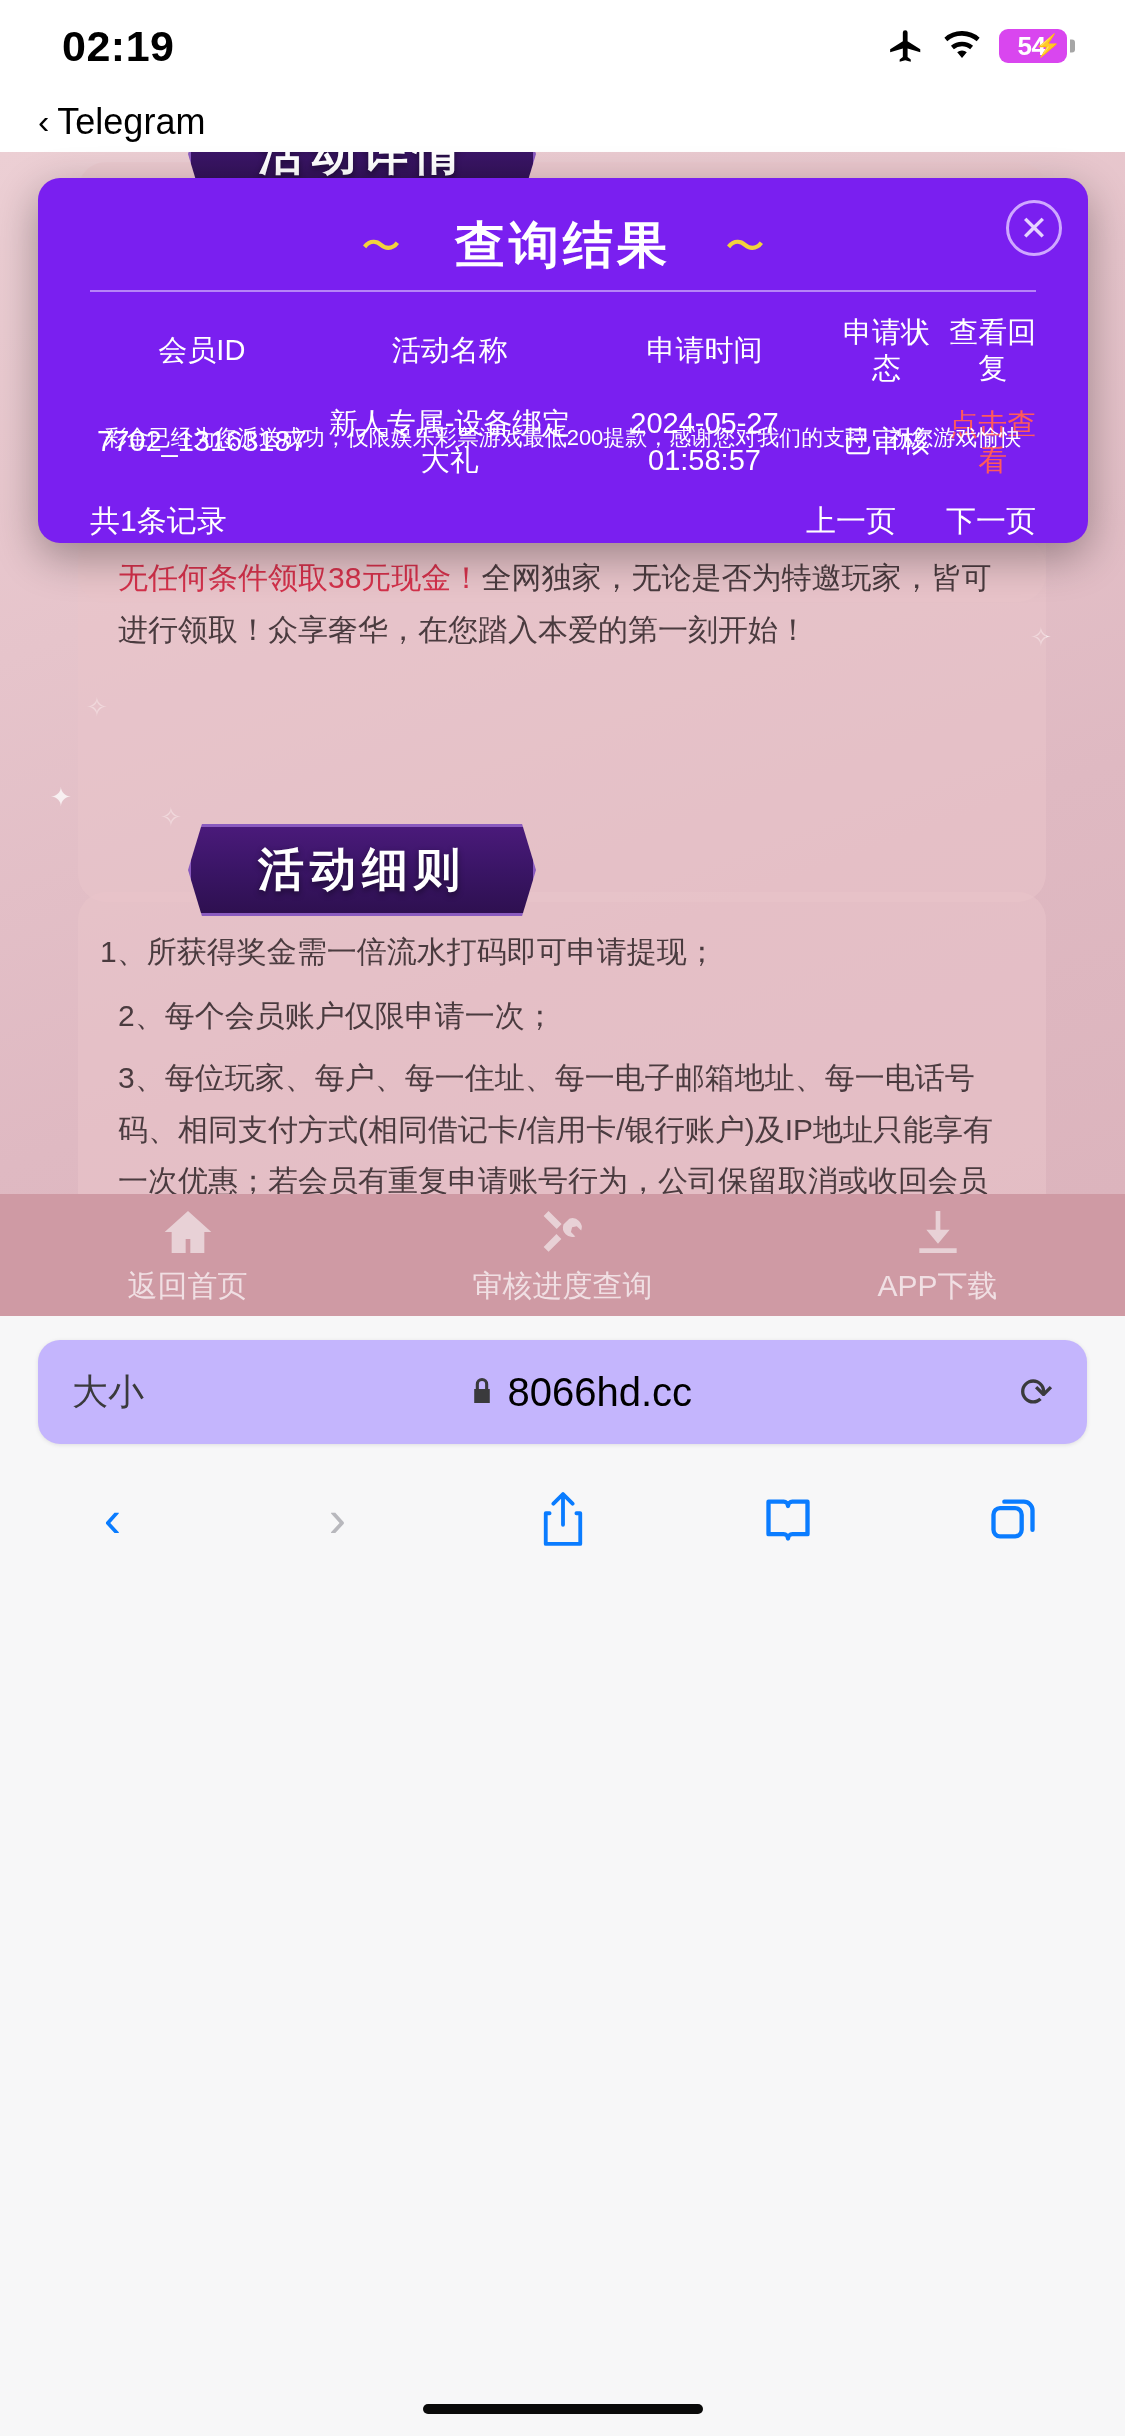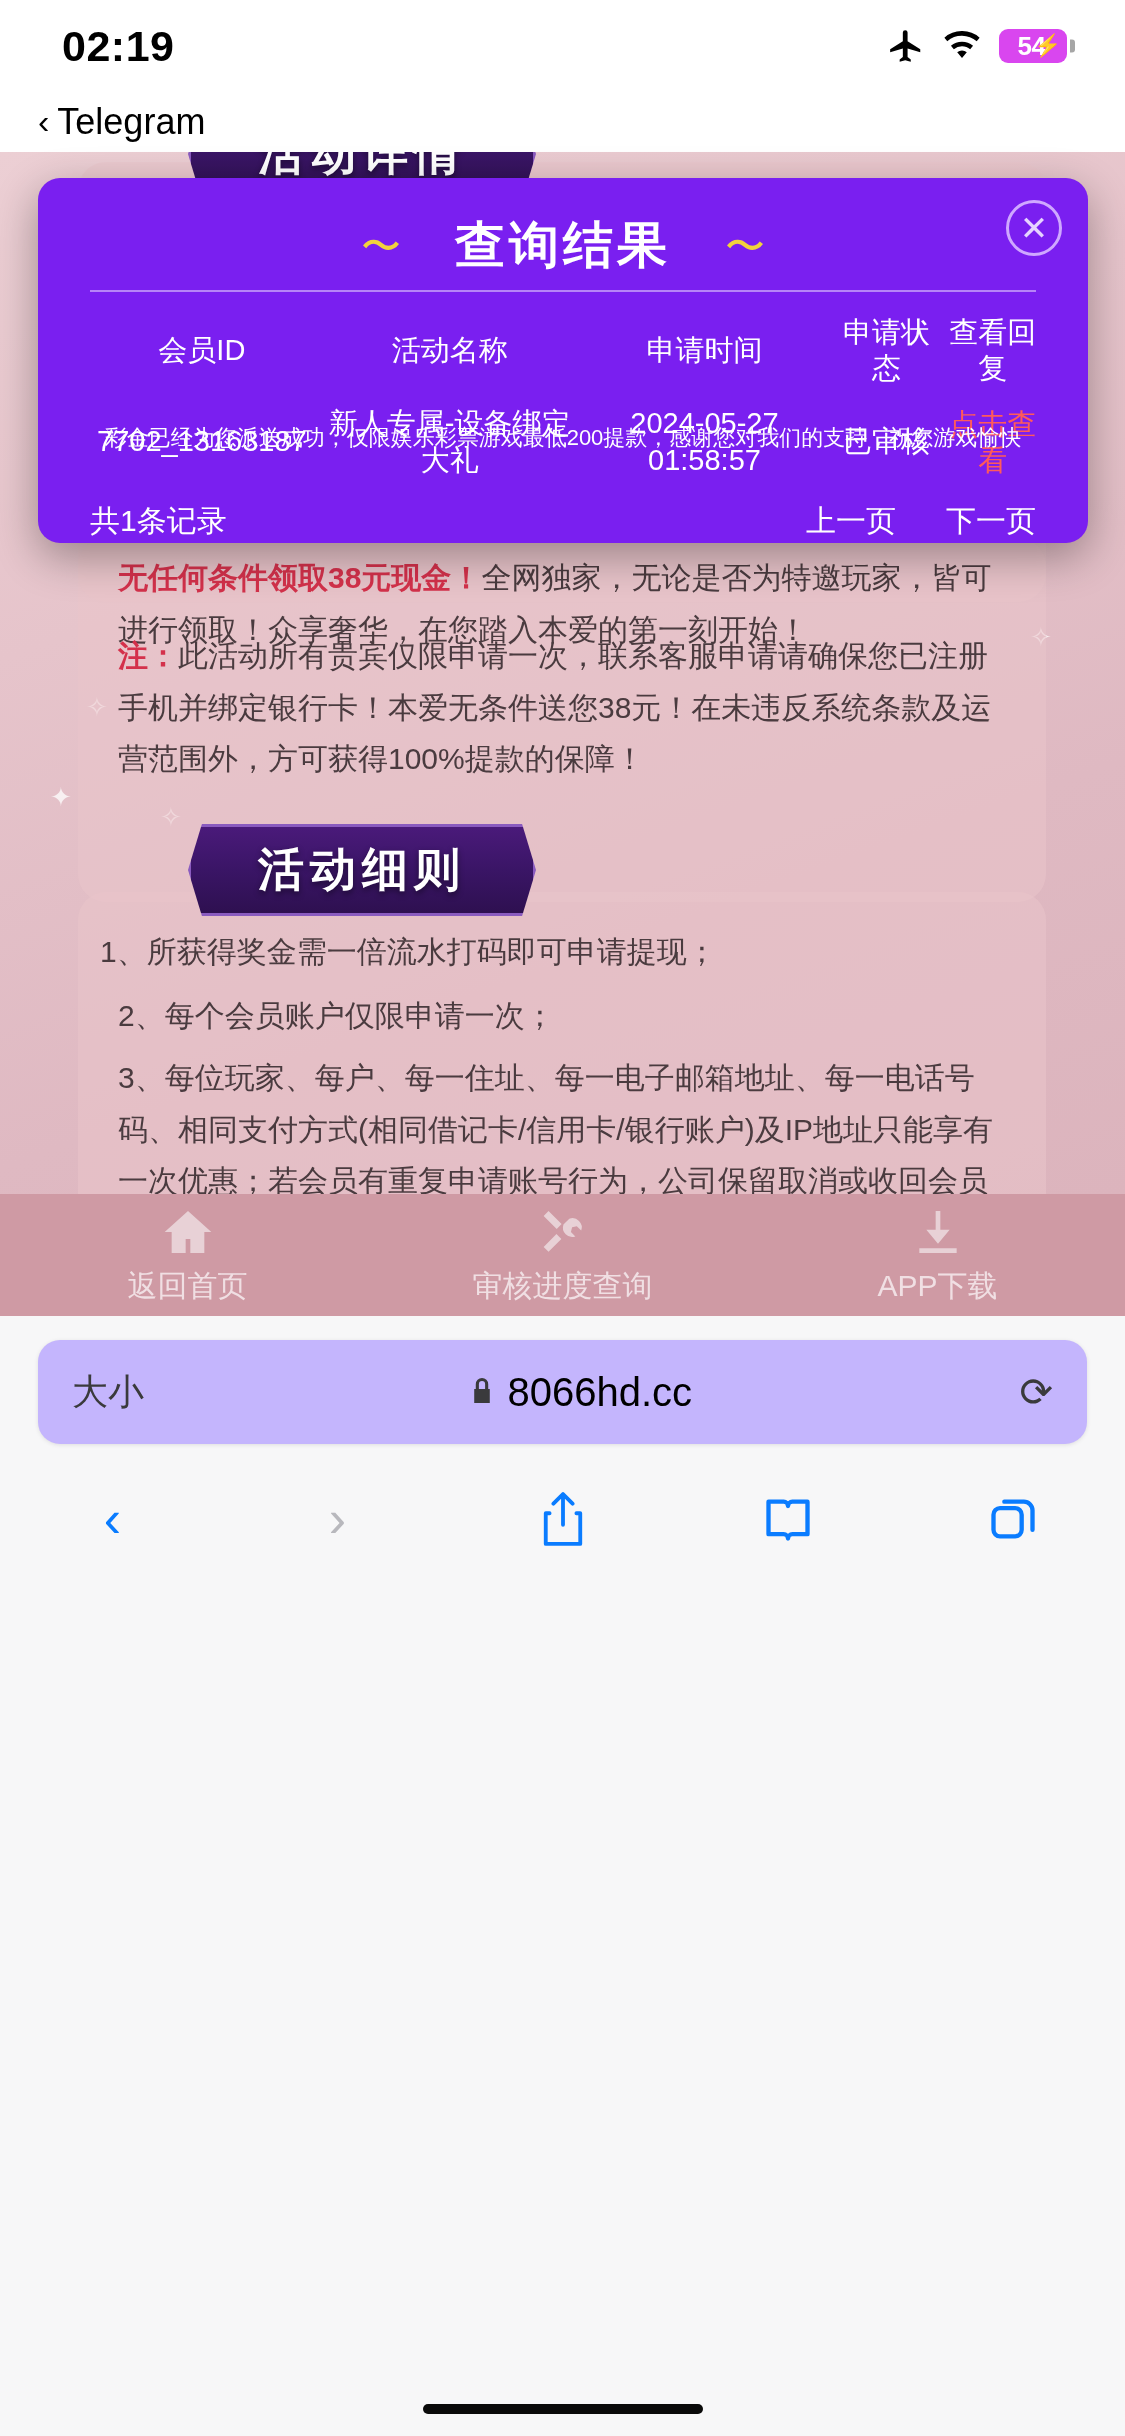--- a/index.html
+++ b/index.html
@@ -102,21 +102,21 @@
   .ribbon span {
     color: #ffffff; font-size: 46px; font-weight: bold;
     letter-spacing: 6px;
     text-shadow: 0 3px 6px rgba(0,0,0,0.45);
   }
 
   .body-text {
     position: absolute;
     font-size: 30px; line-height: 1.72; color: #4a3b3f;
   }
-  .body-text .hl { color: #d4314b; font-weight: bold; }
+  .body-text .hl { color: #d4314b; font-weight: normal; }
   .body-text .note { color: #d4314b; font-weight: bold; }
 
   
   .modal {
     position: absolute;
     left: 38px; top: 178px;
     width: 1050px; height: 365px;
     background: #7a1ff0;
     border-radius: 22px;
     box-shadow: 0 14px 44px rgba(0,0,0,0.33);
@@ -273,23 +273,20 @@
 
     <div class="body-text" style="left:118px; top:116px;">活动时间：即日起</div>
     <div class="body-text" style="left:118px; top:170px;">活动对象：本平台全体会员</div>
 
     <div class="card" style="left:78px; top:386px; width:968px; height:364px;"></div>
 
     <div class="body-text" style="left:118px; top:400px; width:886px;">
       <span class="hl">无任何条件领取38元现金！</span><span>全网独家，无论是否为特邀玩家，皆可进行领取！众享奢华，在您踏入本爱的第一刻开始！</span>
     </div>
 
-    <div class="body-text" style="left:118px; top:478px; width:886px;">
-      <span class="note">注：</span><span>此活动所有贵宾仅限申请一次，联系客服申请请确保您已注册手机并绑定银行卡！本爱无条件送您38元！在未违反系统条款及运营范围外，方可获得100%提款的保障！</span>
-    </div>
 
     <div class="card" style="left:78px; top:740px; width:968px; height:460px;"></div>
 
     <div class="ribbon" style="left:188px; top:672px; width:348px; height:92px;">
       <span>活动细则</span>
     </div>
 
     <div class="body-text" style="left:100px; top:774px; width:886px;">1、所获得奖金需一倍流水打码即可申请提现；</div>
     <div class="body-text" style="left:118px; top:838px; width:886px;">2、每个会员账户仅限申请一次；</div>
     <div class="body-text" style="left:118px; top:900px; width:886px;">3、每位玩家、每户、每一住址、每一电子邮箱地址、每一电话号码、相同支付方式(相同借记卡/信用卡/银行账户)及IP地址只能享有一次优惠；若会员有重复申请账号行为，公司保留取消或收回会员优惠礼金的权利；</div>

